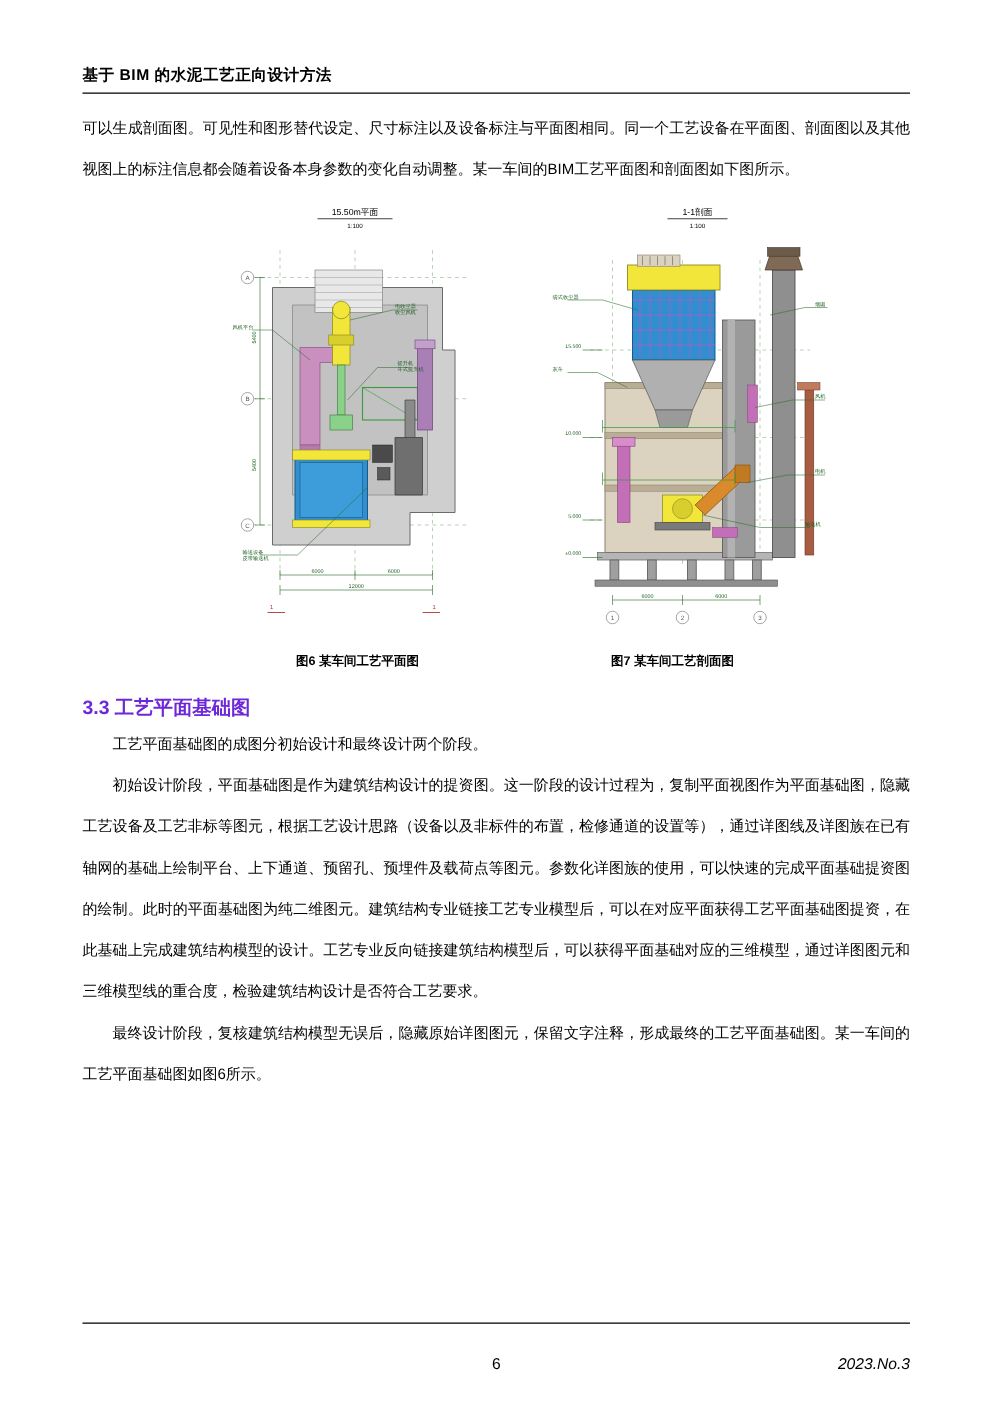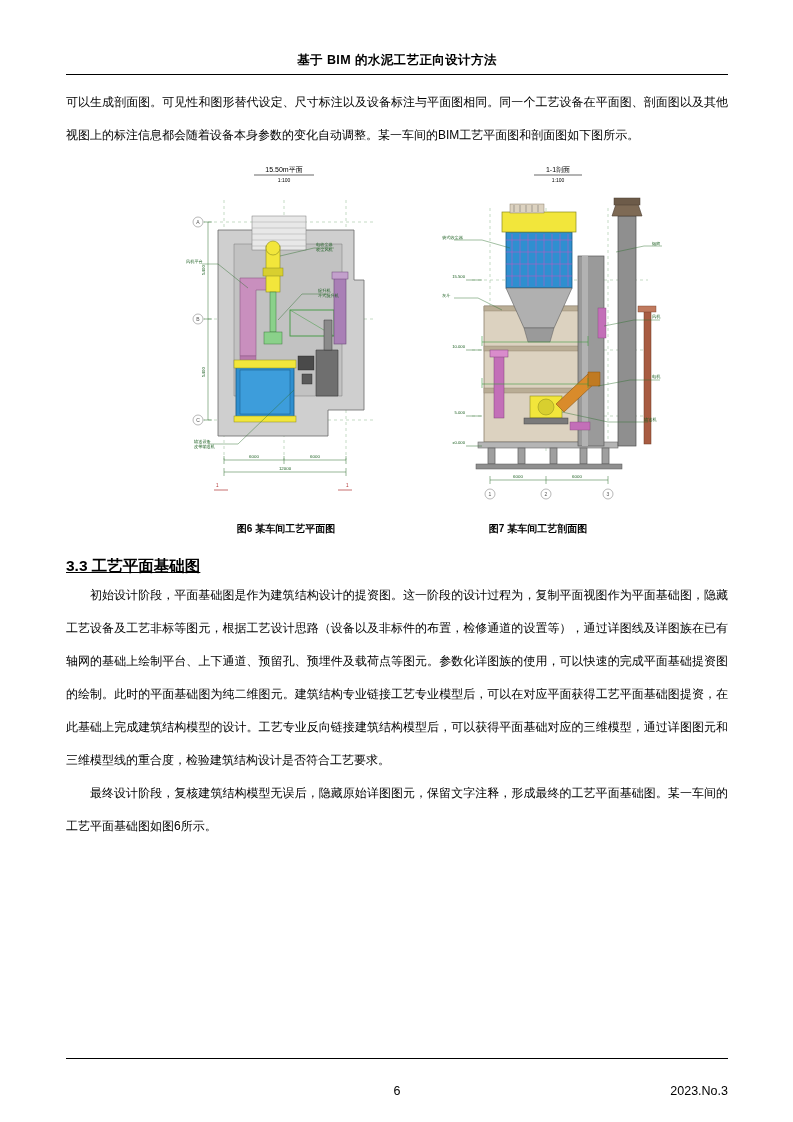--- a/index.html
+++ b/index.html
@@ -20,21 +20,20 @@
     overflow: hidden;
     box-sizing: border-box;
   }
 
   
   .header {
     position: absolute;
     top: 52px;
     left: 66px;
     width: 662px;
-    text-align: center;
     font-size: 12.5px;
     font-family: "Liberation Sans", sans-serif;
     font-weight: bold;
     letter-spacing: 0.4px;
   }
   .header-rule {
     position: absolute;
     top: 74px;
     left: 66px;
     width: 662px;
@@ -90,22 +89,21 @@
   }
   .cap-left  { left: 90px;  width: 260px; }
   .cap-right { left: 340px; width: 264px; }
 
   
   h3.section {
     margin: 10px 0 2px 0;
     font-size: 15.5px;
     font-family: "Liberation Sans", sans-serif;
     font-weight: bold;
-    color: #000000;
-    text-decoration: underline;
+    color: #6d28d9;
   }
 
   
   .footer-rule {
     position: absolute;
     bottom: 63px;
     left: 66px;
     width: 662px;
     height: 1px;
     background: #000000;
@@ -120,20 +118,21 @@
   }
   .footer .page-no {
     position: absolute;
     left: 0; right: 0;
     text-align: center;
   }
   .footer .issue {
     position: absolute;
     right: 0;
     text-align: left;
+    font-style: italic;
   }
 </style>
 </head>
 <body>
 
 <div class="page">
 
   <div class="header">基于 BIM 的水泥工艺正向设计方法</div>
   <div class="header-rule"></div>
 
@@ -422,20 +421,21 @@
 
     </div>
 
     <div class="fig-captions">
       <div class="cap cap-left">图6  某车间工艺平面图</div>
       <div class="cap cap-right">图7  某车间工艺剖面图</div>
     </div>
 
     <h3 class="section">3.3  工艺平面基础图</h3>
 
+    <p class="para indent">工艺平面基础图的成图分初始设计和最终设计两个阶段。</p>
     <p class="para indent">初始设计阶段，平面基础图是作为建筑结构设计的提资图。这一阶段的设计过程为，复制平面视图作为平面基础图，隐藏工艺设备及工艺非标等图元，根据工艺设计思路（设备以及非标件的布置，检修通道的设置等），通过详图线及详图族在已有轴网的基础上绘制平台、上下通道、预留孔、预埋件及载荷点等图元。参数化详图族的使用，可以快速的完成平面基础提资图的绘制。此时的平面基础图为纯二维图元。建筑结构专业链接工艺专业模型后，可以在对应平面获得工艺平面基础图提资，在此基础上完成建筑结构模型的设计。工艺专业反向链接建筑结构模型后，可以获得平面基础对应的三维模型，通过详图图元和三维模型线的重合度，检验建筑结构设计是否符合工艺要求。</p>
     <p class="para indent">最终设计阶段，复核建筑结构模型无误后，隐藏原始详图图元，保留文字注释，形成最终的工艺平面基础图。某一车间的工艺平面基础图如图6所示。</p>
 
   </div>
 
   <div class="footer-rule"></div>
   <div class="footer">
     <span class="page-no">6</span>
     <span class="issue">2023.No.3</span>
   </div>

